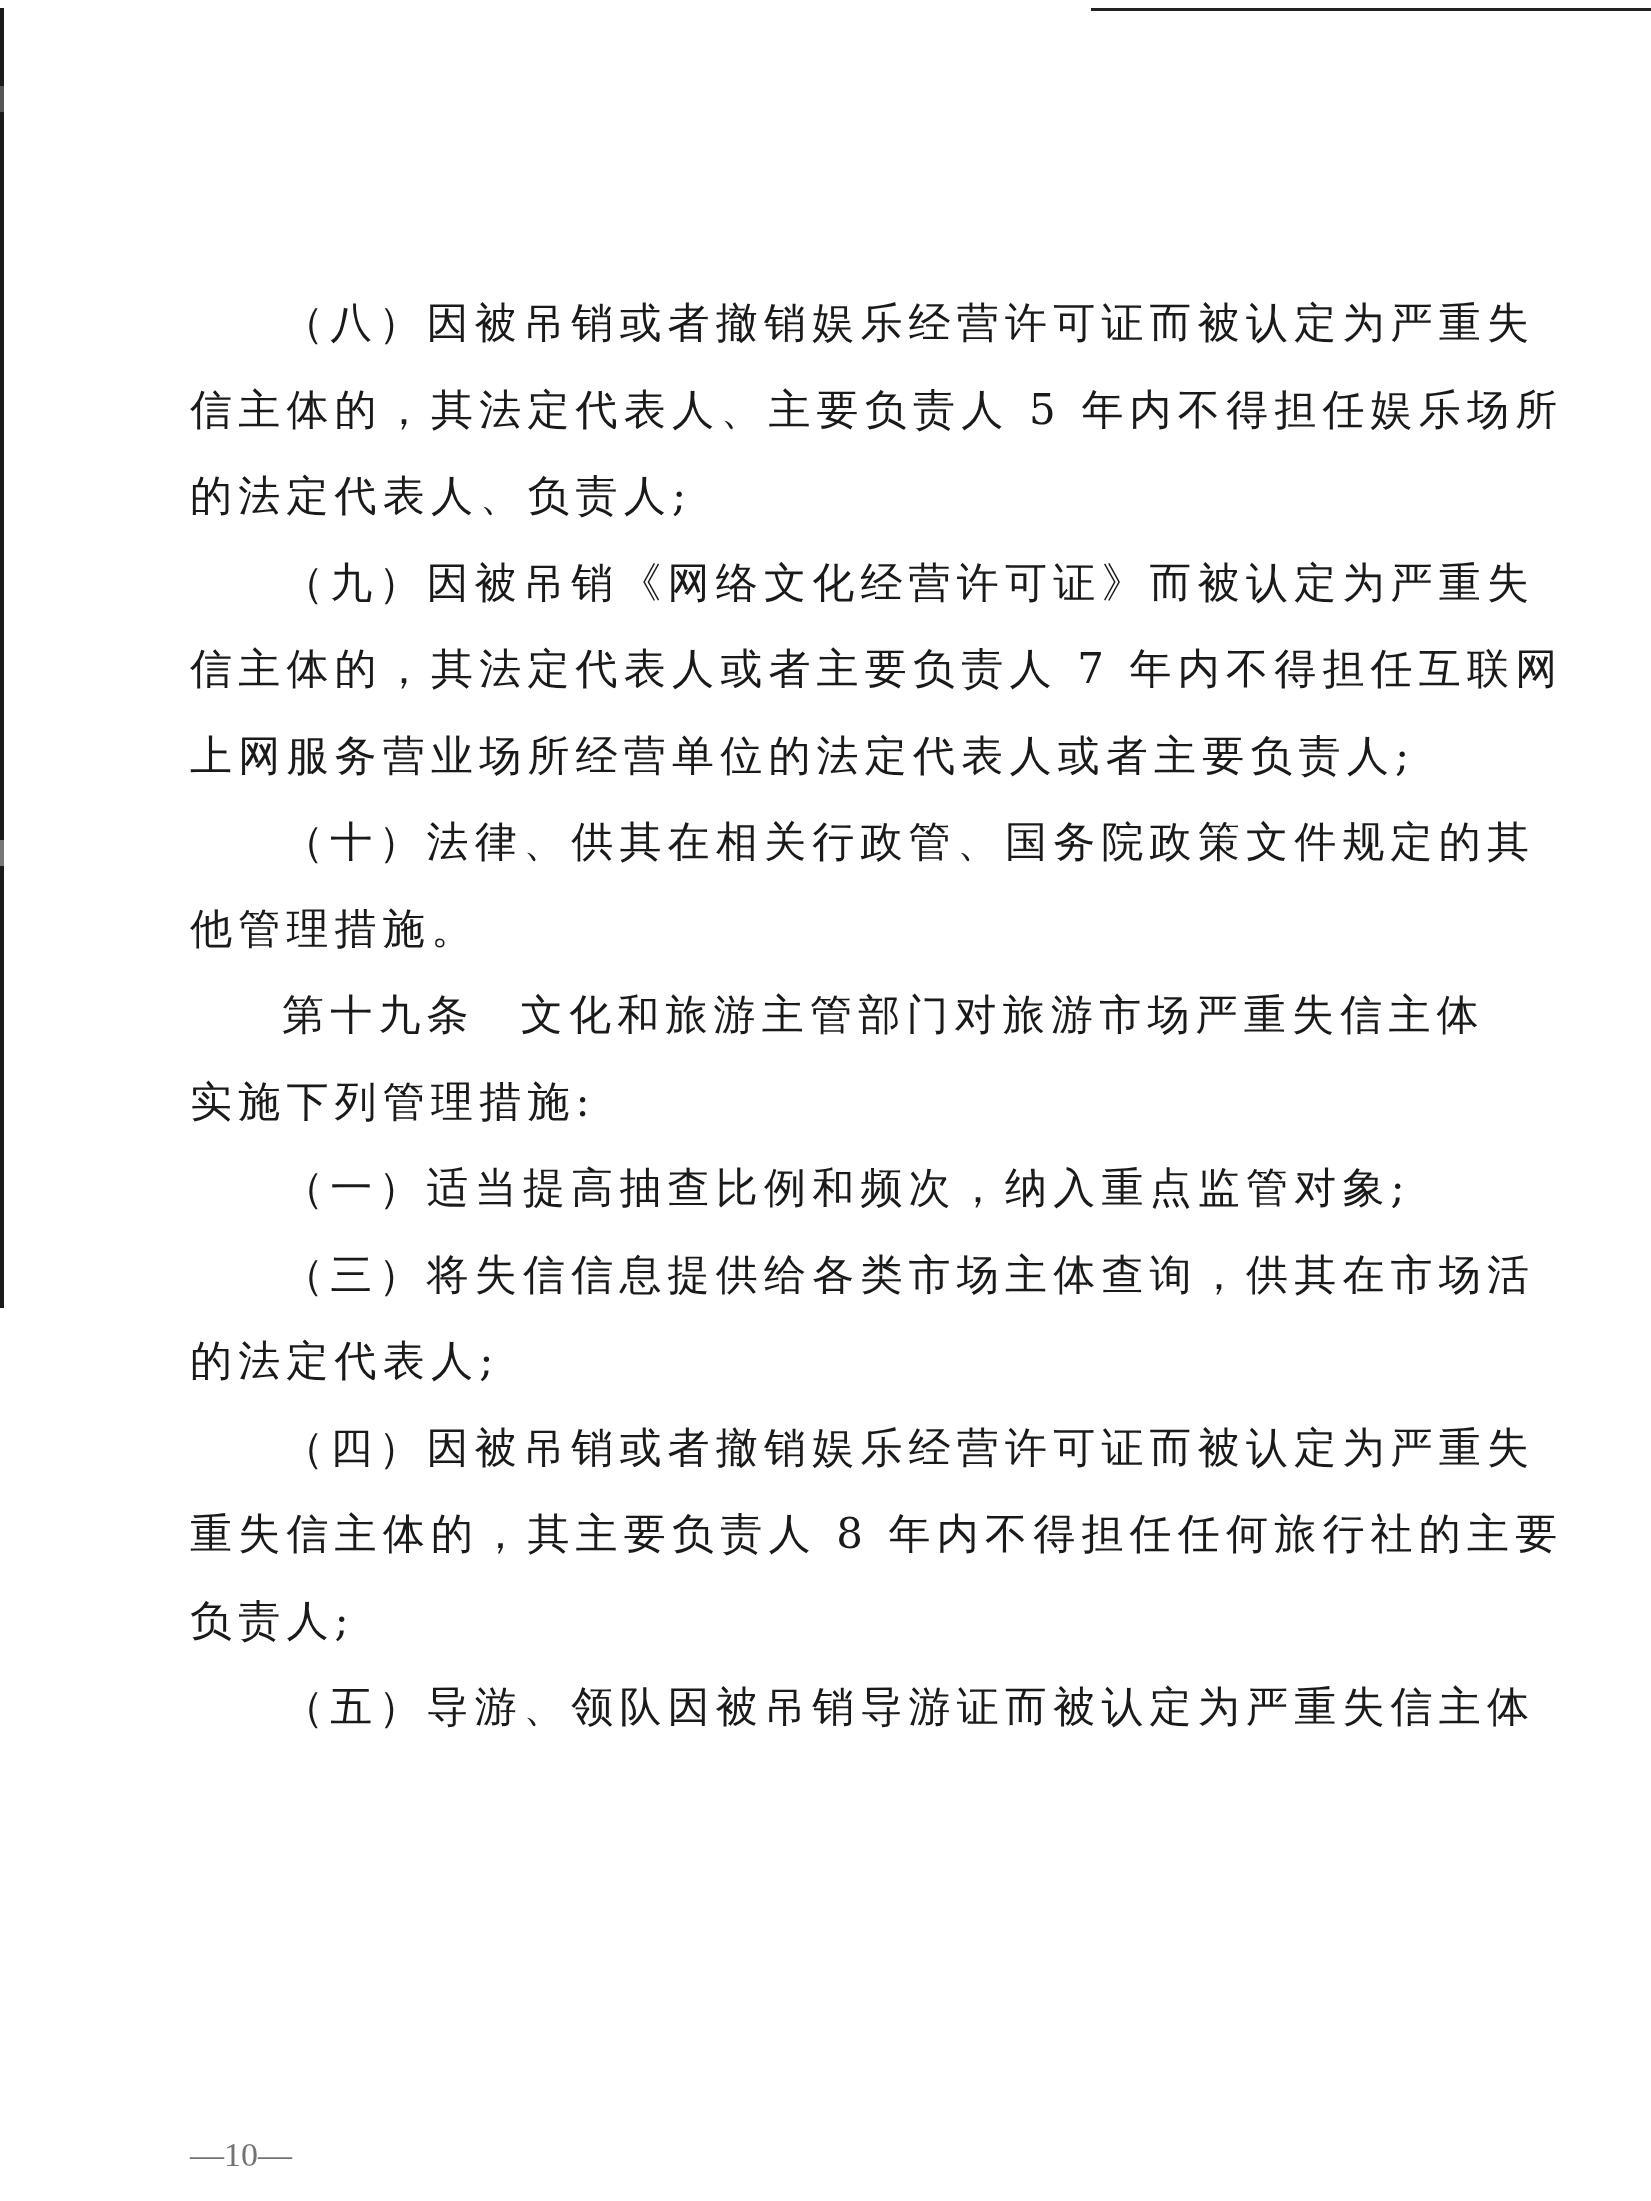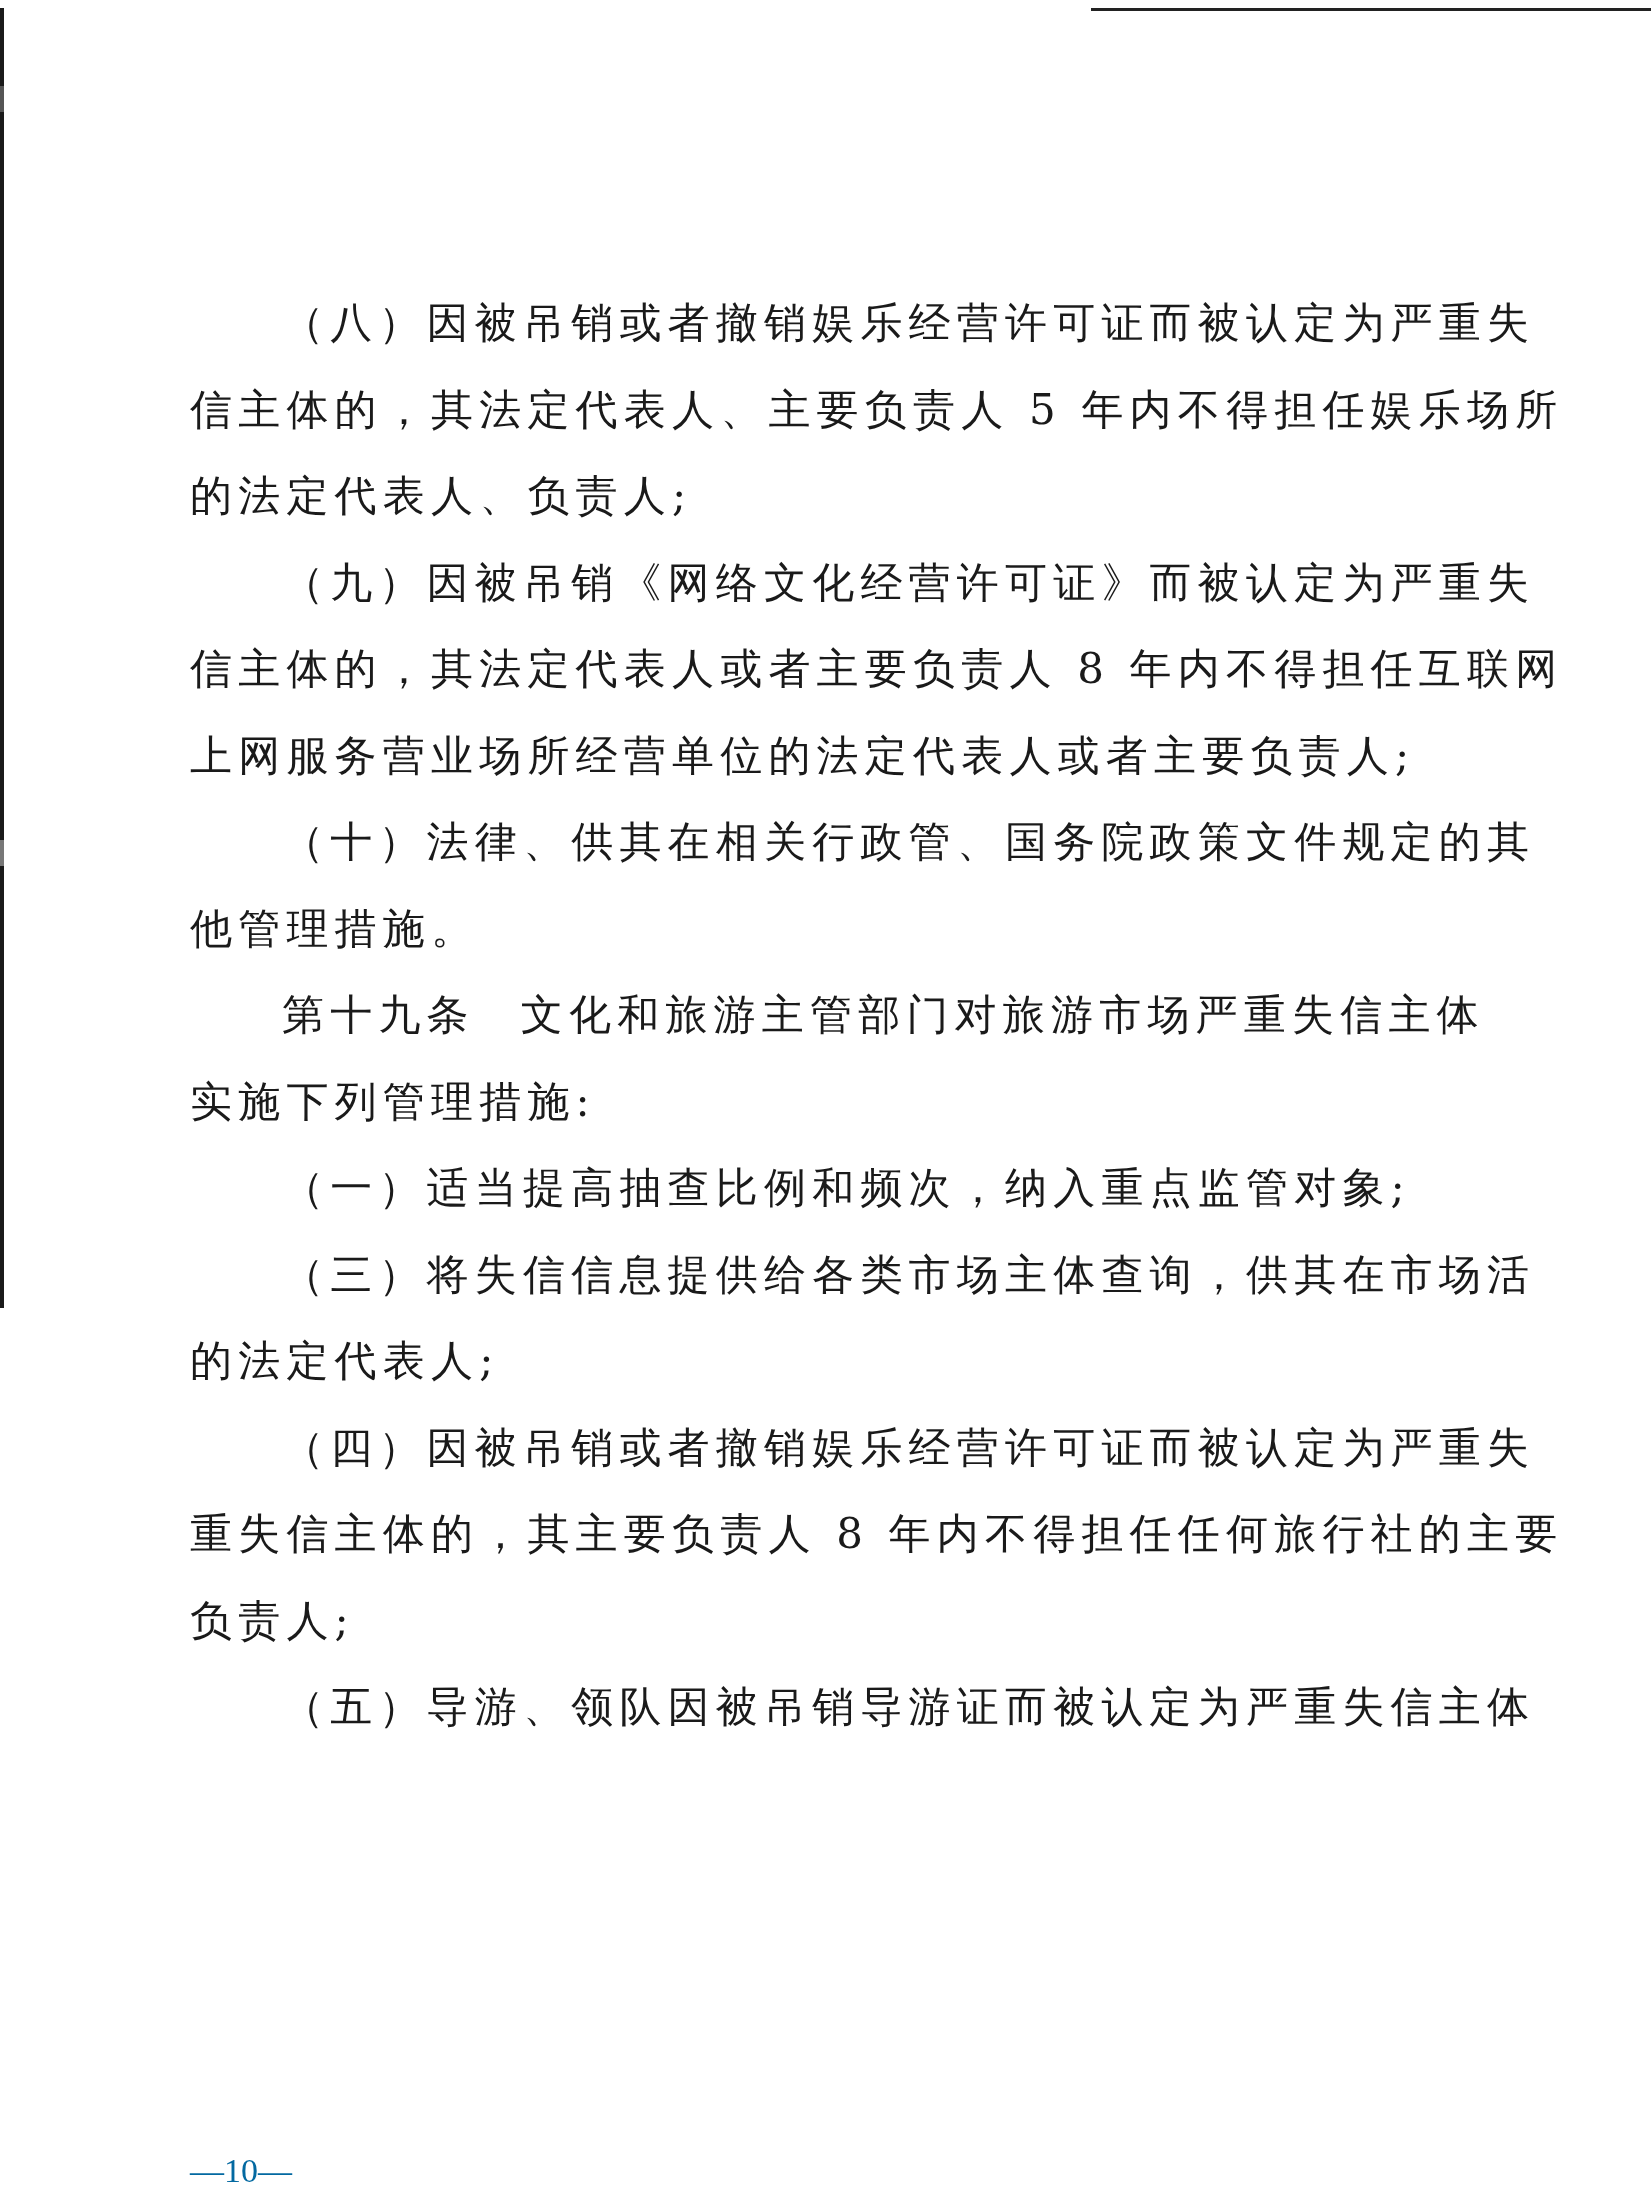--- a/index.html
+++ b/index.html
@@ -24,41 +24,41 @@
   .line {
     height: 86.5px; line-height: 86.5px; white-space: nowrap;
     letter-spacing: 6.2px;
   }
   .line.indent { padding-left: 92px; }
   .bold { font-weight: normal; }
   .gap { display: inline-block; width: 46px; }
   .page-number {
     position: absolute; left: 190px; top: 2128px;
     font-family: "Liberation Serif", "DejaVu Serif", serif;
-    font-size: 34px; color: #0369a1; margin-top: 16px;
+    font-size: 34px; color: #737373;
   }
 </style>
 </head>
 <body>
 
 <div class="page">
   <div class="left-edge"></div>
   <div class="top-edge"></div>
 
   <div class="body-text">
 
     <div>
       <div class="line indent">（八）因被吊销或者撤销娱乐经营许可证而被认定为严重失</div>
       <div class="line">信主体的，其法定代表人、主要负责人 5 年内不得担任娱乐场所</div>
       <div class="line">的法定代表人、负责人;</div>
     </div>
 
     <div>
       <div class="line indent">（九）因被吊销《网络文化经营许可证》而被认定为严重失</div>
-      <div class="line">信主体的，其法定代表人或者主要负责人 8 年内不得担任互联网</div>
+      <div class="line">信主体的，其法定代表人或者主要负责人 7 年内不得担任互联网</div>
       <div class="line">上网服务营业场所经营单位的法定代表人或者主要负责人;</div>
     </div>
 
     <div>
       <div class="line indent">（十）法律、供其在相关行政管、国务院政策文件规定的其</div>
       <div class="line">他管理措施。</div>
     </div>
 
     <div>
       <div class="line indent"><span class="bold">第十九条</span><span class="gap"></span><span>文化和旅游主管部门对旅游市场严重失信主体</span></div>

